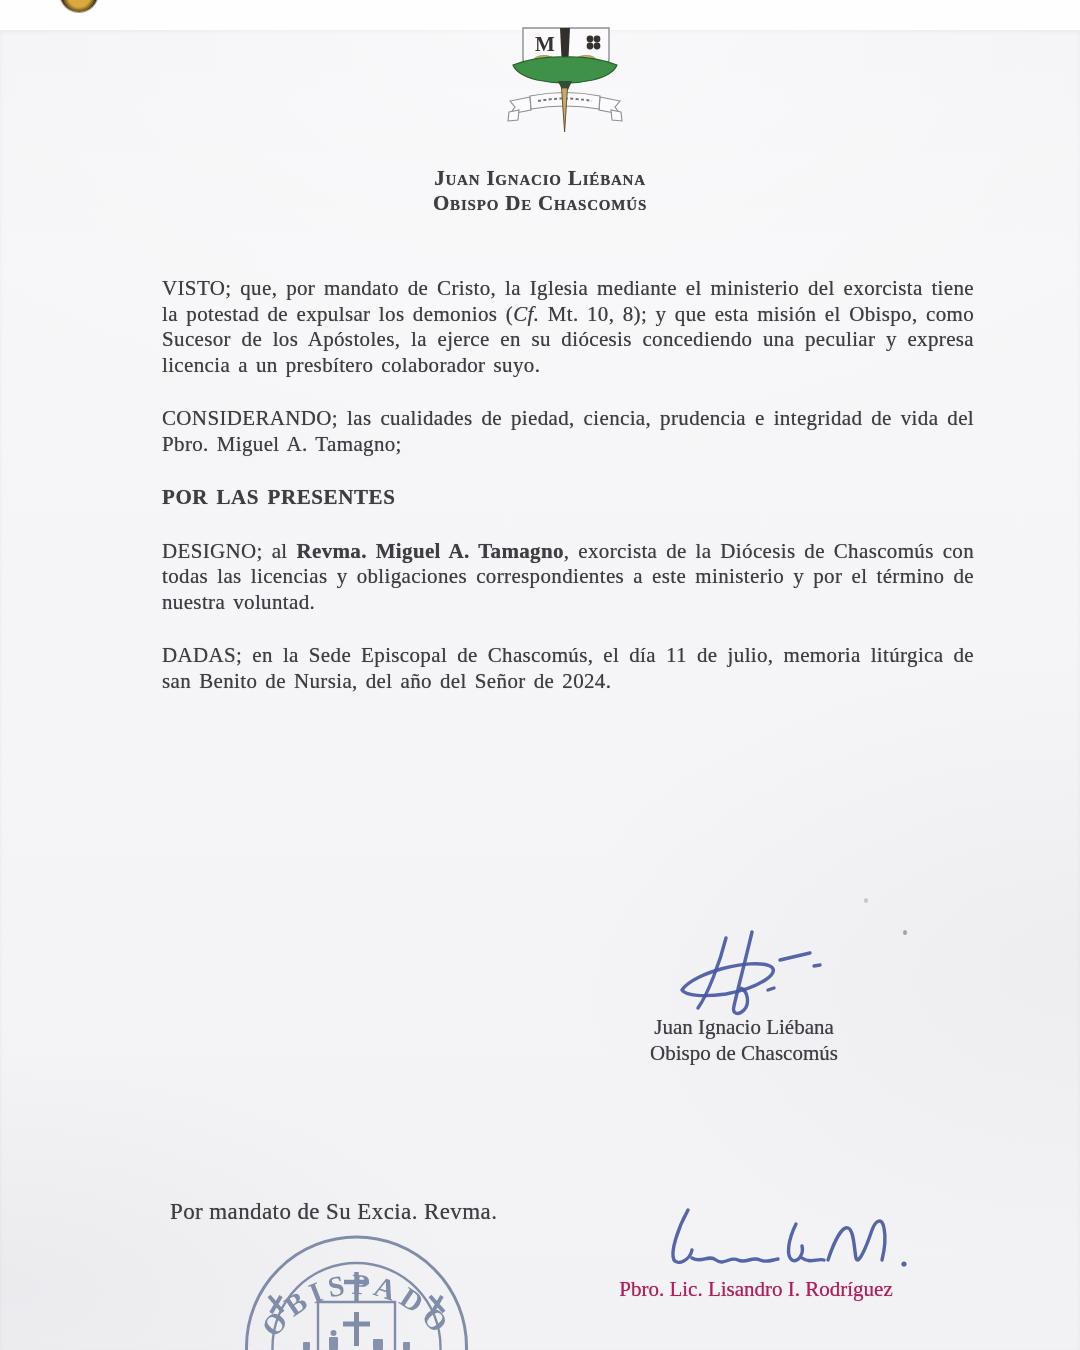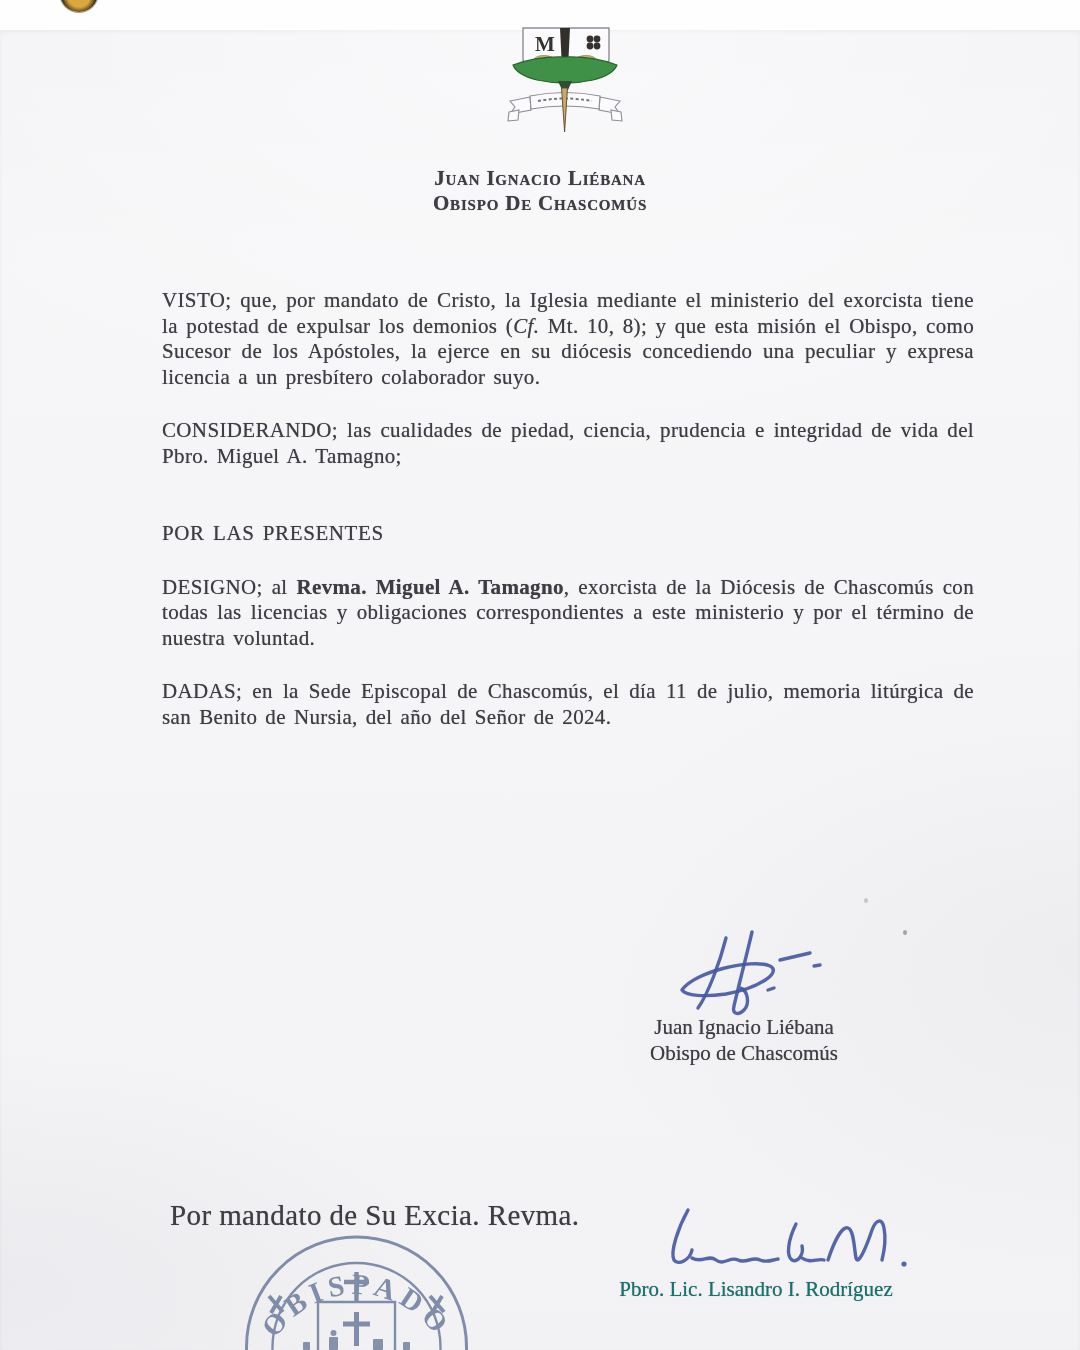--- a/index.html
+++ b/index.html
@@ -34,39 +34,39 @@
     letter-spacing:0.8px;color:#3f3d44;
     text-shadow:0 0 0.7px rgba(63,61,68,0.75);
   }
   .body-text{
     position:absolute;left:162px;top:276px;width:812px;
     font-size:21px;line-height:25.5px;letter-spacing:0.35px;word-spacing:2.5px;
     color:#3f3d44;text-align:justify;
     text-shadow:0 0 0.7px rgba(63,61,68,0.7);
   }
   .body-text p{margin:28px 0 0 0;}
-  .body-text p:first-child{margin-top:12px;}
-  .body-text p.section-head{margin-top:52px;font-weight:400;letter-spacing:0.6px;}
+  .body-text p:first-child{margin-top:0;}
+  .body-text p.section-head{margin-top:28px;font-weight:700;letter-spacing:0.6px;}
   .b{font-weight:700;}
   .it{font-style:italic;}
   .sig-ink{stroke:#4456a0;stroke-width:3.4;fill:none;stroke-linecap:round;stroke-linejoin:round;opacity:0.9;}
   .bishop-sig-svg{position:absolute;left:664px;top:928px;}
   .bishop-block{
     position:absolute;left:598px;top:1014px;width:292px;text-align:center;
     font-size:21px;line-height:26px;color:#3f3d44;
     text-shadow:0 0 0.7px rgba(63,61,68,0.7);
   }
   .mandate{
-    position:absolute;left:170px;top:1199px;font-size:29px;color:#3f3d44;
+    position:absolute;left:170px;top:1199px;font-size:23px;color:#3f3d44;
     letter-spacing:0.4px;text-shadow:0 0 0.7px rgba(63,61,68,0.7);
   }
   .chanc-sig-svg{position:absolute;left:636px;top:1202px;}
   .chancellor-block{
     position:absolute;left:578px;top:1276px;width:356px;text-align:center;
-    font-size:21px;line-height:27px;color:#0f766e;
+    font-size:21px;line-height:27px;color:#be185d;
     text-shadow:0 0 0.7px rgba(63,61,68,0.7);
   }
   .stamp{position:absolute;left:243px;top:1234px;opacity:0.88;}
   .speck{position:absolute;width:4px;height:5px;border-radius:50%;background:#5c666f;opacity:0.55;}
 </style>
 </head>
 <body>
 
 <div class="page">
   <div class="paper"></div>

